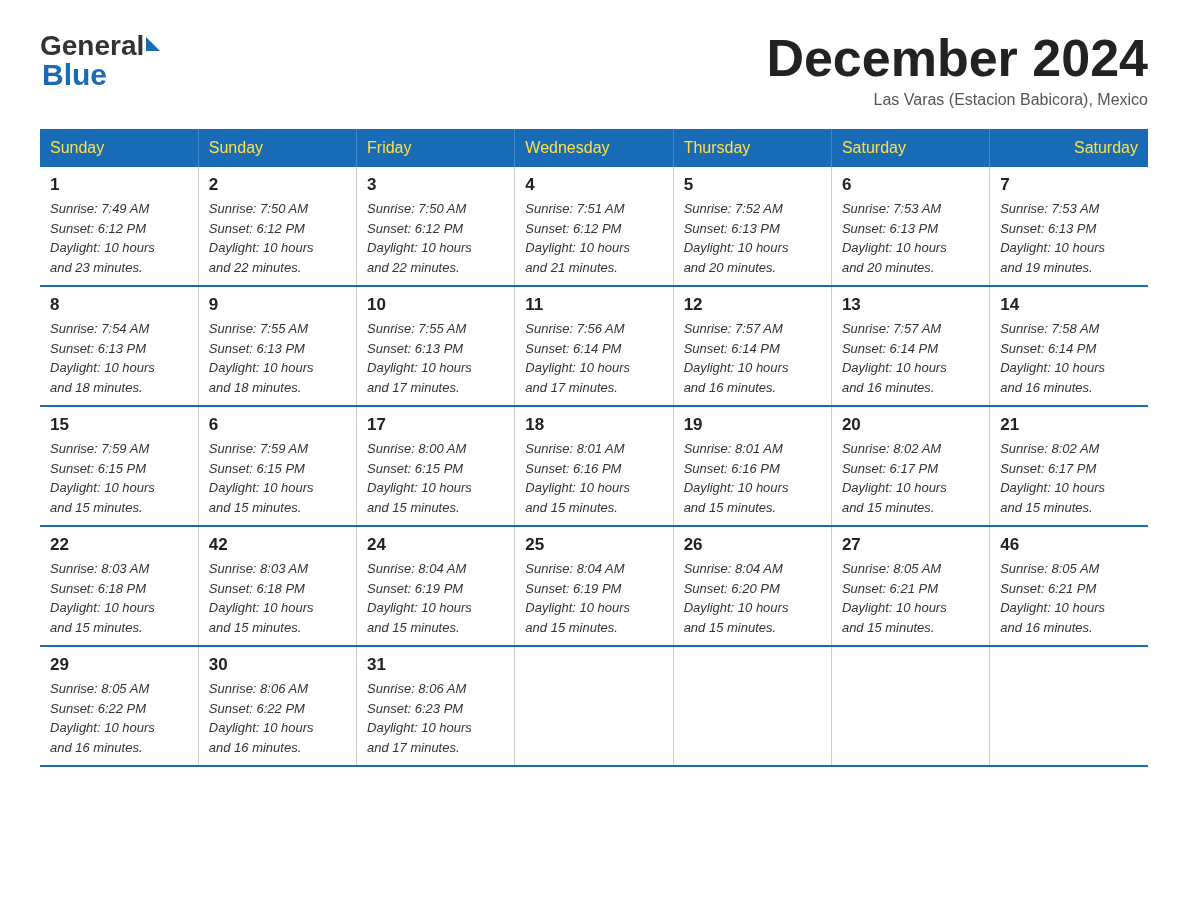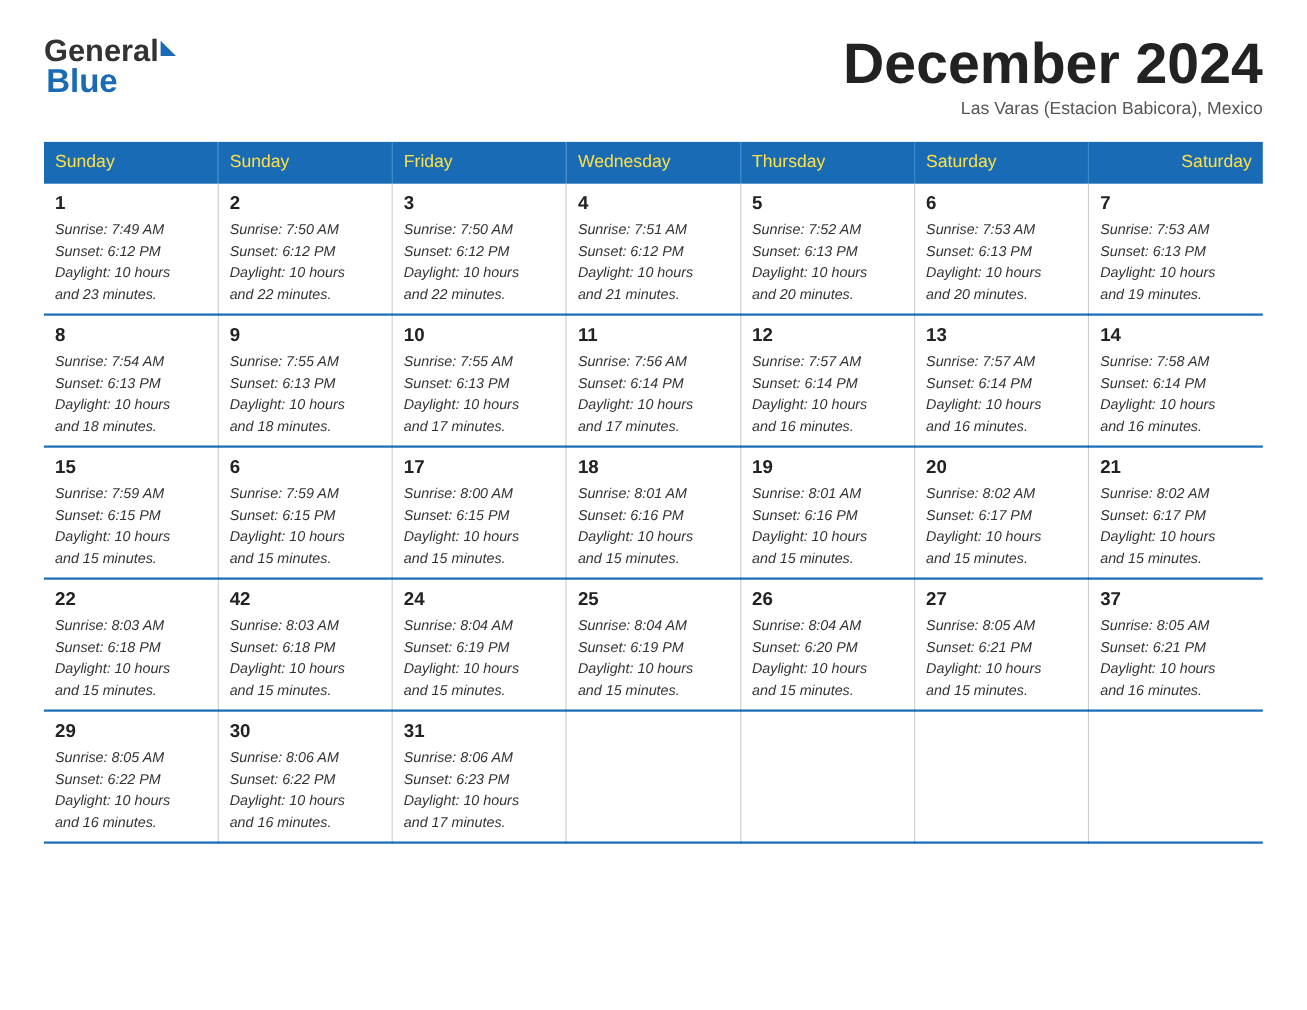--- a/index.html
+++ b/index.html
@@ -243,21 +243,21 @@
         </td>
         <td>
           <span class="day-number">26</span>
           <div class="day-info">Sunrise: 8:04 AM<br>Sunset: 6:20 PM<br>Daylight: 10 hours<br>and 15 minutes.</div>
         </td>
         <td>
           <span class="day-number">27</span>
           <div class="day-info">Sunrise: 8:05 AM<br>Sunset: 6:21 PM<br>Daylight: 10 hours<br>and 15 minutes.</div>
         </td>
         <td>
-          <span class="day-number">37</span>
+          <span class="day-number">46</span>
           <div class="day-info">Sunrise: 8:05 AM<br>Sunset: 6:21 PM<br>Daylight: 10 hours<br>and 16 minutes.</div>
         </td>
       </tr>
       <tr>
         <td>
           <span class="day-number">29</span>
           <div class="day-info">Sunrise: 8:05 AM<br>Sunset: 6:22 PM<br>Daylight: 10 hours<br>and 16 minutes.</div>
         </td>
         <td>
           <span class="day-number">30</span>

